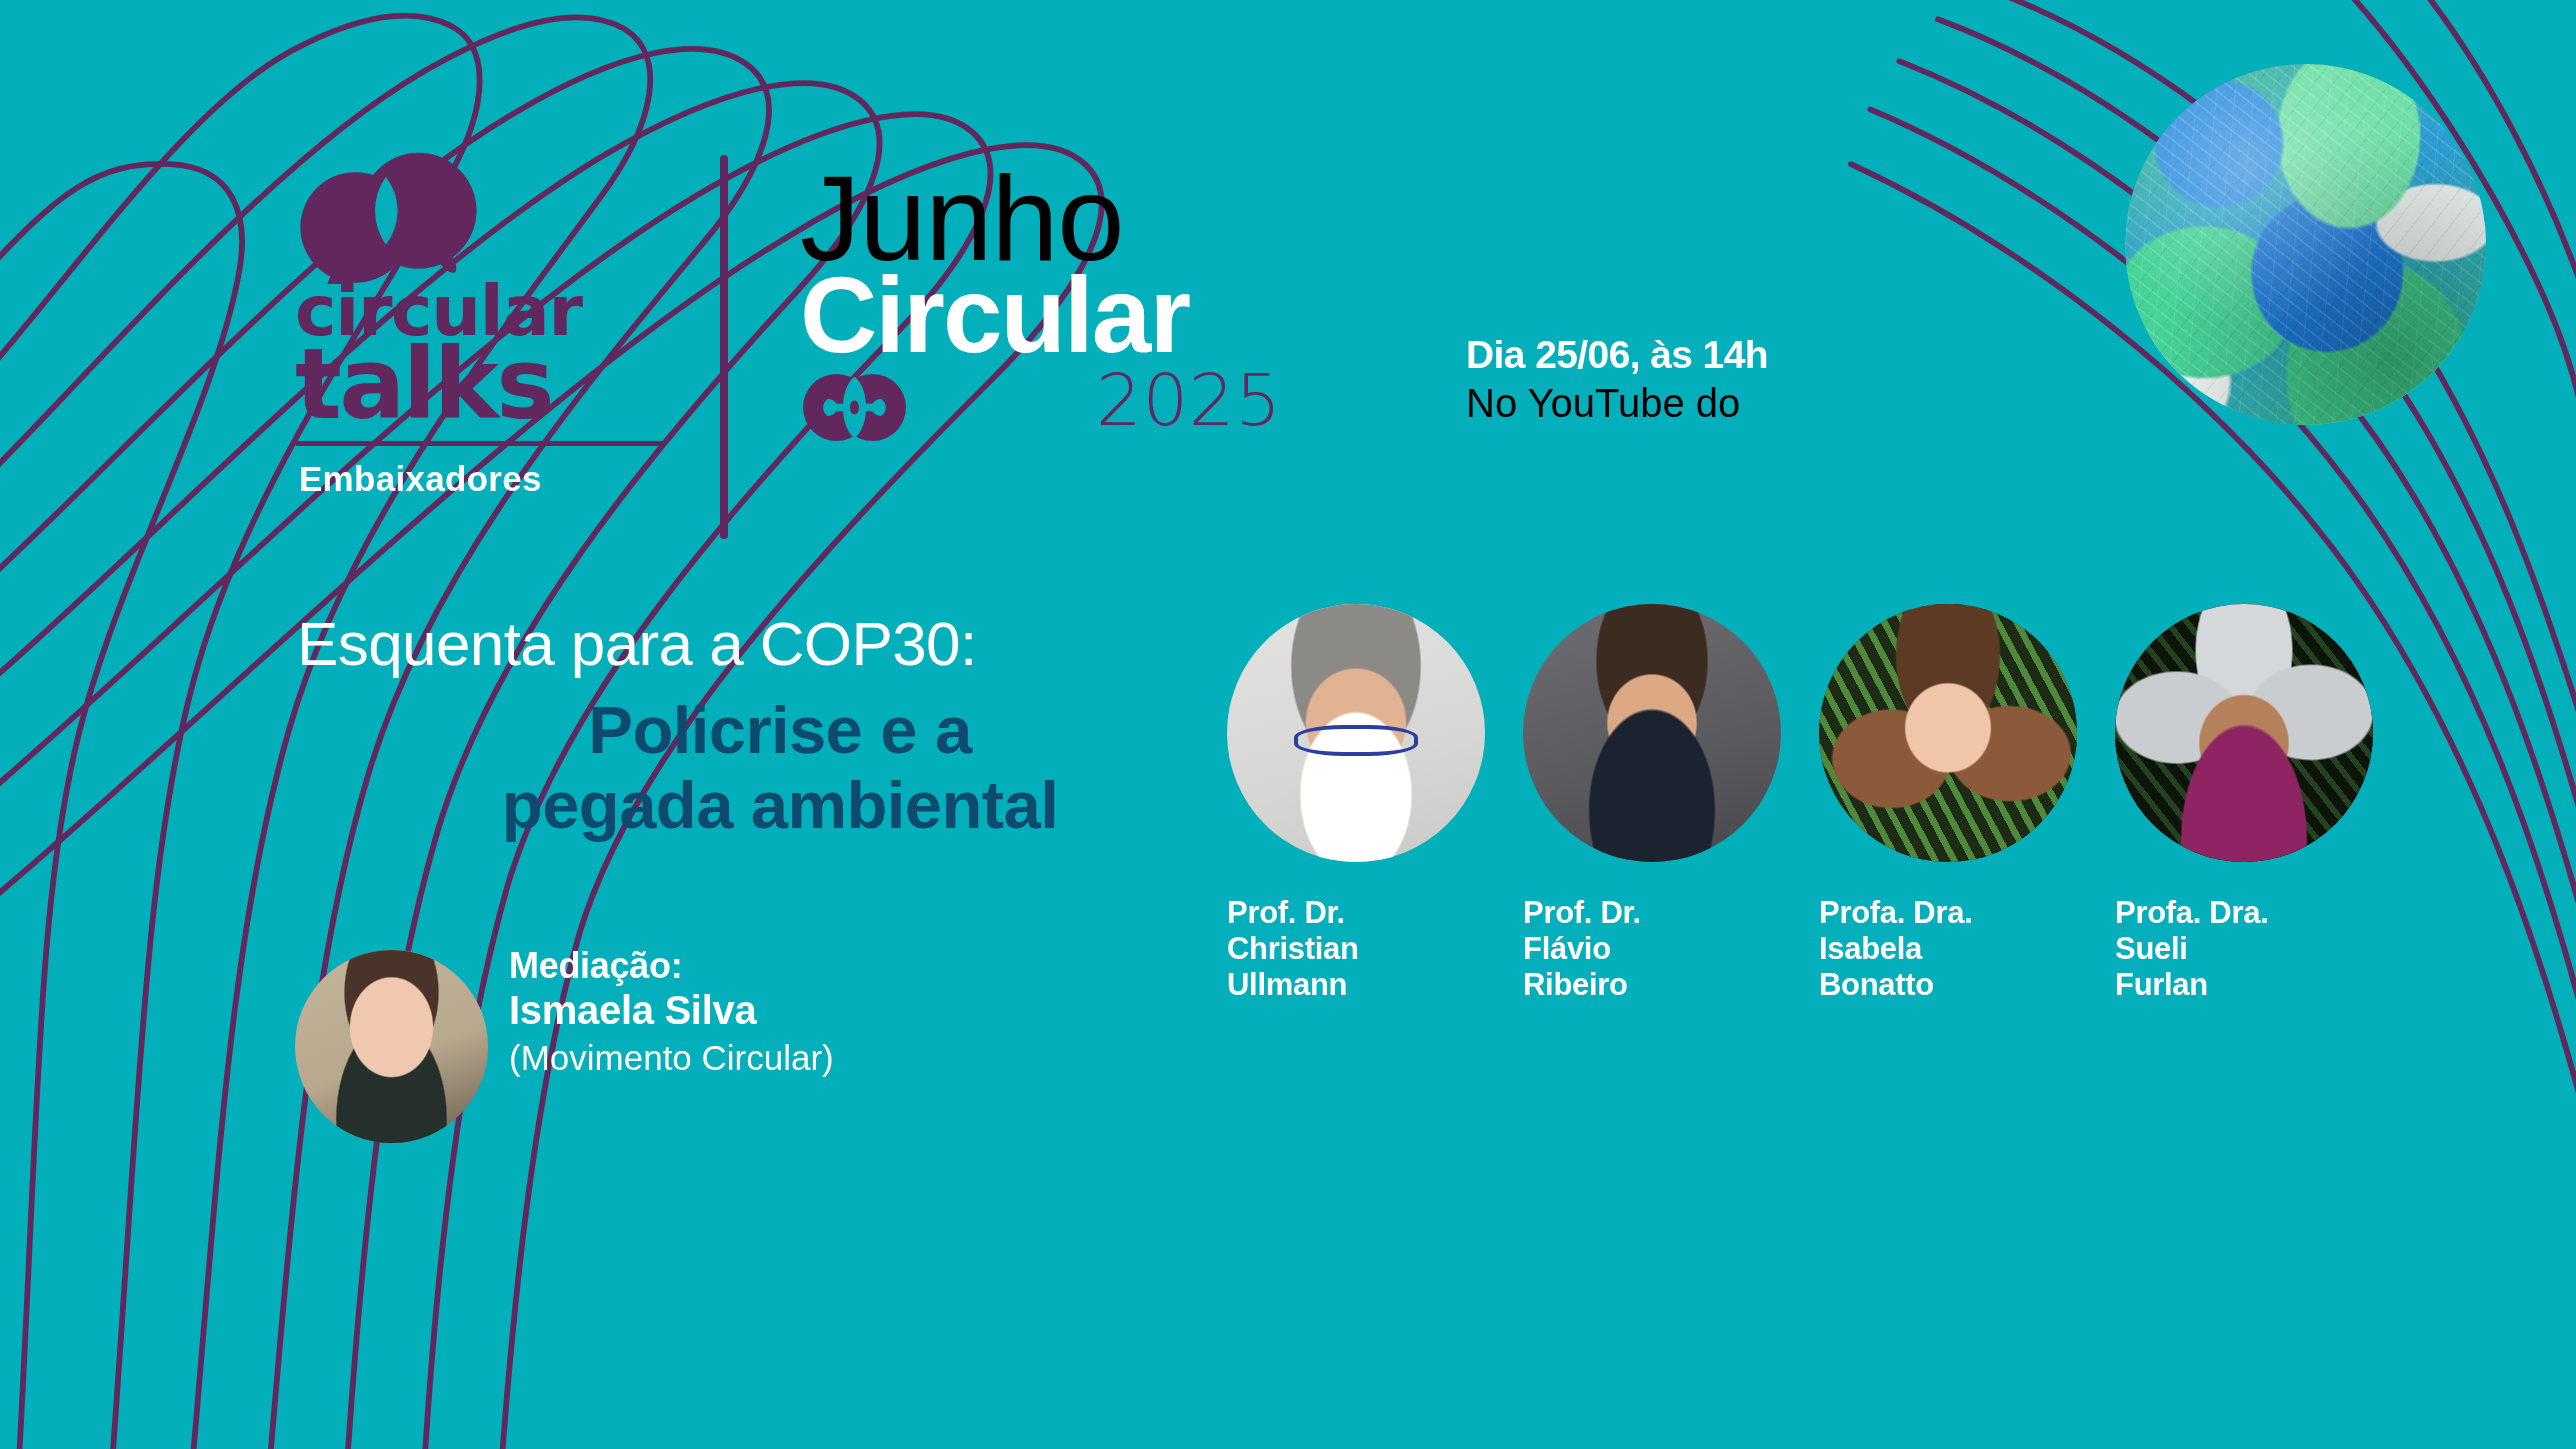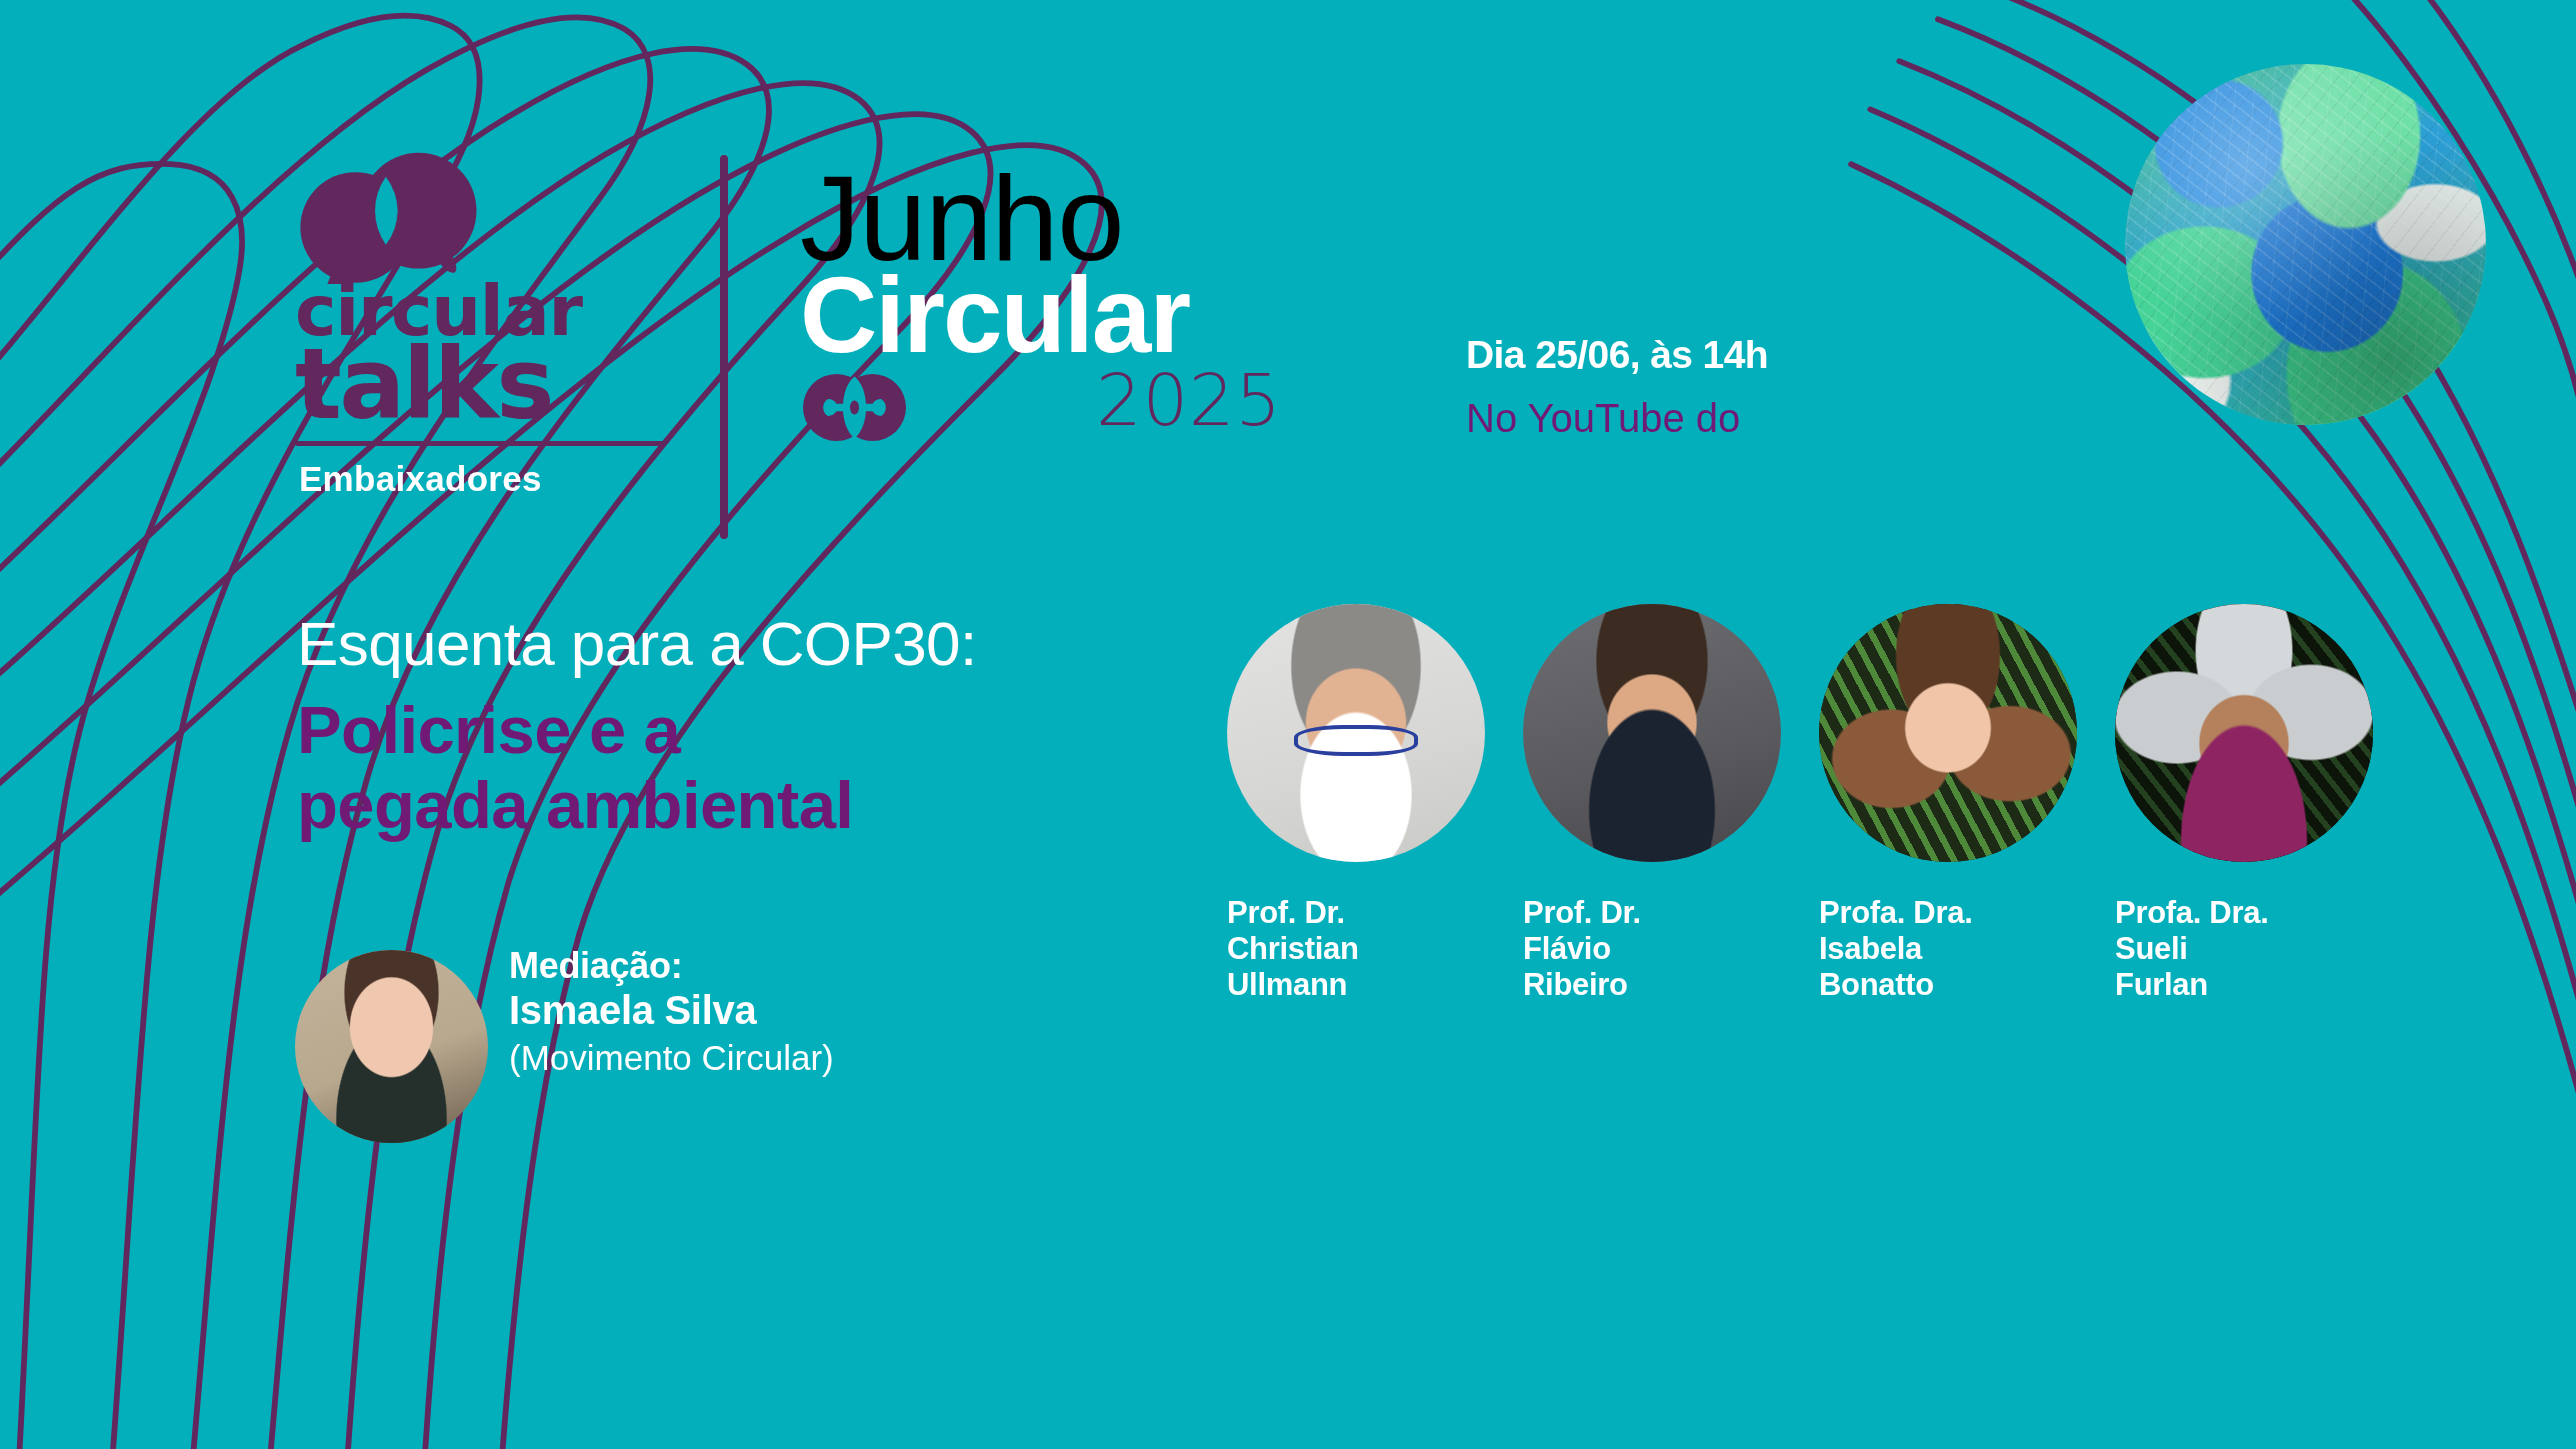--- a/index.html
+++ b/index.html
@@ -42,21 +42,21 @@
   #title-block{position:absolute;left:800px;top:161px;width:554px;}
   .t-junho{color:#000000;font-weight:400;font-size:121px;line-height:0.95;letter-spacing:-1.3px;}
   .t-circular{color:#ffffff;font-weight:700;font-size:107px;line-height:0.92;letter-spacing:-1.9px;margin-top:-10.3px;}
   .title-foot{position:relative;height:77px;margin-top:3.9px;}
   .mc-mark{position:absolute;left:2.6px;top:3.9px;width:103px;height:71px;}
   .t-year{position:absolute;left:296px;top:-3.9px;color:#62275C;font-weight:300;font-size:72px;line-height:1;letter-spacing:0.6px;font-family:"DejaVu Sans",sans-serif;}
 
   
   #when-block{position:absolute;left:1466px;top:335px;width:644px;}
   .when-main{color:#ffffff;font-weight:700;font-size:39px;line-height:1.05;letter-spacing:-0.6px;}
-  .when-sub{color:#701a75;font-weight:400;font-size:40px;line-height:1.12;margin-top:20px;}
+  .when-sub{color:#000000;font-weight:400;font-size:40px;line-height:1.12;margin-top:5px;}
 
   
   #globe{position:absolute;left:2125px;top:64px;width:361px;height:361px;border-radius:50%;overflow:hidden;}
   .globe-img{position:absolute;inset:0;
     background:
       radial-gradient(circle at 26% 22%, #2f8fe0 0 16%, rgba(47,143,224,0) 17%),
       radial-gradient(ellipse at 62% 20%, #6fe0a8 0 22%, rgba(111,224,168,0) 23%),
       radial-gradient(ellipse at 86% 44%, #e9f1ee 0 13%, rgba(233,241,238,0) 14%),
       radial-gradient(ellipse at 56% 58%, #1f7ede 0 26%, rgba(31,126,222,0) 27%),
       radial-gradient(ellipse at 22% 66%, #46d398 0 22%, rgba(70,211,152,0) 23%),
@@ -70,21 +70,21 @@
       repeating-linear-gradient(-52deg, rgba(0,0,0,.13) 0 1.3px, rgba(0,0,0,0) 1.3px 15px),
       repeating-linear-gradient(96deg, rgba(255,255,255,.18) 0 1.3px, rgba(255,255,255,0) 1.3px 18.7px);
   }
   .globe-shade{position:absolute;inset:0;border-radius:50%;
     background:radial-gradient(circle at 34% 28%, rgba(255,255,255,.30), rgba(255,255,255,0) 46%),
                radial-gradient(circle at 74% 82%, rgba(0,0,0,.30), rgba(0,0,0,0) 58%);}
 
   
   #headline{position:absolute;left:297px;top:613px;width:966px;}
   .hl-kicker{color:#ffffff;font-weight:400;font-size:62px;line-height:1.0;letter-spacing:-0.6px;}
-  .hl-main{color:#701a75;font-weight:700;font-size:67px;line-height:1.12;letter-spacing:-0.6px;margin-top:16.7px;}
+  .hl-main{color:#0c4a6e;font-weight:700;font-size:67px;line-height:1.12;letter-spacing:-0.6px;margin-top:16.7px;text-align:center;}
 
   
   #mediation{position:absolute;left:303px;top:946px;width:708px;display:flex;align-items:center;}
   .med-photo{width:193px;height:193px;border-radius:50%;overflow:hidden;position:absolute;left:-7.7px;top:3.9px;}
   .med-photo-img{position:absolute;inset:0;
     background:
       radial-gradient(ellipse at 50% 40%, #f0c8b0 0 30%, rgba(240,200,176,0) 31%),
       radial-gradient(ellipse at 50% 22%, #4a3328 0 34%, rgba(74,51,40,0) 35%),
       radial-gradient(ellipse at 50% 88%, #25302c 0 40%, rgba(37,48,44,0) 41%),
       linear-gradient(160deg,#c3b49b 0%,#b8a88e 55%,#6a5c4d 100%);}

